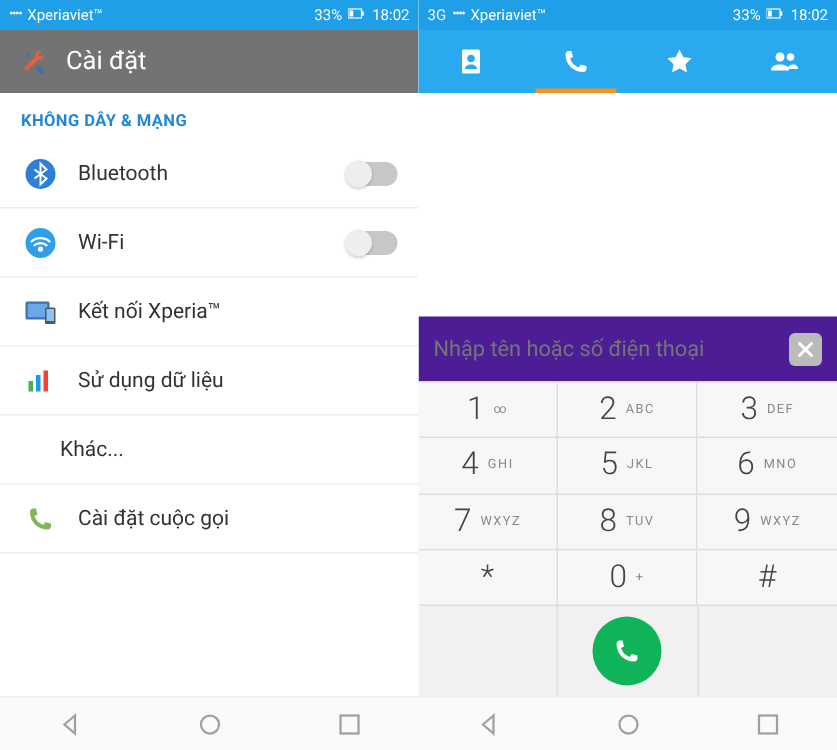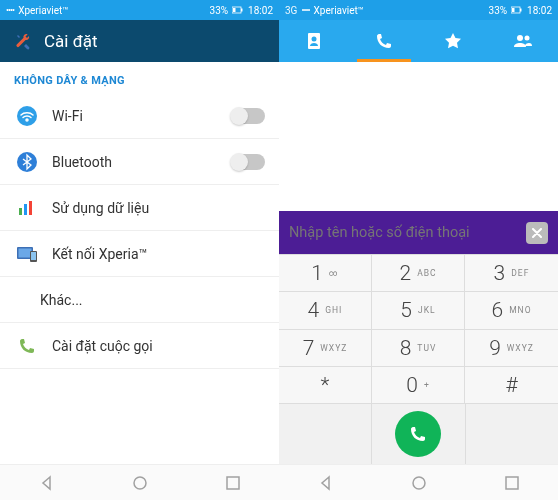--- a/index.html
+++ b/index.html
@@ -1,23 +1,23 @@
 <!DOCTYPE html>
 <html><head>
 <meta charset="utf-8">
 <style>
 *{margin:0;padding:0;box-sizing:border-box;font-family:Roboto,Arial,sans-serif;-webkit-font-smoothing:antialiased}
 body{width:558px;height:500px;display:flex;background:#fff;overflow:hidden}
 .screen{width:279px;height:500px;position:relative;background:#fff;display:flex;flex-direction:column}
 .statusbar{height:20px;background:#1E9FE8;display:flex;align-items:center;color:#fff;font-size:10px;padding:0 6px;justify-content:space-between}
 .sb-left{display:flex;align-items:center;gap:4px}
-.sb-right{display:flex;align-items:center;gap:4px}
+.sb-right{display:flex;align-items:flex-start;gap:4px}
 .dots{letter-spacing:-1px;font-size:9px}
 .sig{font-size:10px;opacity:.9}
-.header{height:42px;background:#0c4a6e;display:flex;align-items:center;padding:0 12px;color:#fff}
+.header{height:42px;background:#737373;display:flex;align-items:center;padding:0 12px;color:#fff}
 .header-tools{width:22px;height:22px;margin-right:10px;display:flex;align-items:center;justify-content:center}
 .header-title{font-size:17px;font-weight:400}
 .tabs{height:42px;background:#29A9EE;display:flex}
 .tab{flex:1;display:flex;align-items:center;justify-content:center;position:relative}
 .tab.active::after{content:'';position:absolute;bottom:0;left:8px;right:8px;height:3px;background:#F7931E}
 .content{flex:1;overflow:hidden;background:#fff}
 .section-header{color:#1E88D4;font-size:11px;font-weight:700;padding:12px 14px 6px;letter-spacing:.3px}
 .setting-row{display:flex;align-items:center;height:46px;padding:0 14px;border-bottom:1px solid #eee}
 .setting-row.indent{padding-left:40px}
 .setting-icon{width:26px;height:26px;margin-right:12px;display:flex;align-items:center;justify-content:center;flex-shrink:0}
@@ -67,60 +67,60 @@
         </svg>
     </span>
     <span class="header-title">Cài đặt</span>
   </div>
   <div class="content">
     <div class="section-header">KHÔNG DÂY &amp; MẠNG</div>
 
     <div class="setting-row">
       <span class="setting-icon">
           <svg width="22" height="22" viewBox="0 0 22 22">
+            <circle cx="11" cy="11" r="10" fill="#2E7FD8"></circle>
+            <path d="M11 4v14l4-4-4-3 4-3-4-4zM7 8l4 3M7 14l4-3" stroke="#fff" stroke-width="1.3" fill="none"></path>
+          </svg>
+        </span>
+      <span class="setting-label">Bluetooth</span>
+      <div class="toggle"></div>
+    </div>
+
+    <div class="setting-row">
+      <span class="setting-icon">
+          <svg width="22" height="22" viewBox="0 0 22 22">
             <circle cx="11" cy="11" r="10" fill="#2E9FE8"></circle>
             <path d="M5 10c3-3 9-3 12 0M7 12.5c2-2 6-2 8 0M11 16a1 1 0 100-2 1 1 0 000 2z" stroke="#fff" stroke-width="1.5" fill="none" stroke-linecap="round"></path>
           </svg>
         </span>
       <span class="setting-label">Wi-Fi</span>
       <div class="toggle"></div>
-    </div>
-
-    <div class="setting-row">
-      <span class="setting-icon">
-          <svg width="22" height="22" viewBox="0 0 22 22">
-            <circle cx="11" cy="11" r="10" fill="#2E7FD8"></circle>
-            <path d="M11 4v14l4-4-4-3 4-3-4-4zM7 8l4 3M7 14l4-3" stroke="#fff" stroke-width="1.3" fill="none"></path>
-          </svg>
-        </span>
-      <span class="setting-label">Bluetooth</span>
-      <div class="toggle"></div>
-    </div>
-
-    <div class="setting-row">
-      <span class="setting-icon">
-          <svg width="20" height="20" viewBox="0 0 20 20">
-            <rect x="2" y="10" width="3" height="7" fill="#4CAF50"></rect>
-            <rect x="7" y="6" width="3" height="11" fill="#2196F3"></rect>
-            <rect x="12" y="3" width="3" height="14" fill="#F44336"></rect>
-          </svg>
-        </span>
-      <span class="setting-label">Sử dụng dữ liệu</span>
     </div>
 
     <div class="setting-row">
       <span class="setting-icon">
           <svg width="22" height="18" viewBox="0 0 22 18">
             <rect x="1" y="2" width="16" height="12" rx="1" fill="#3D6FB5"></rect>
             <rect x="2.5" y="3.5" width="13" height="9" fill="#6BA8E8"></rect>
             <rect x="14" y="6" width="7" height="11" rx="1" fill="#555"></rect>
             <rect x="15" y="7" width="5" height="8" fill="#8BC4F0"></rect>
           </svg>
         </span>
       <span class="setting-label">Kết nối Xperia™</span>
+    </div>
+
+    <div class="setting-row">
+      <span class="setting-icon">
+          <svg width="20" height="20" viewBox="0 0 20 20">
+            <rect x="2" y="10" width="3" height="7" fill="#4CAF50"></rect>
+            <rect x="7" y="6" width="3" height="11" fill="#2196F3"></rect>
+            <rect x="12" y="3" width="3" height="14" fill="#F44336"></rect>
+          </svg>
+        </span>
+      <span class="setting-label">Sử dụng dữ liệu</span>
     </div>
 
     <div class="setting-row indent">
       <span class="setting-label">Khác...</span>
     </div>
 
 
 
 
     <div class="setting-row">

